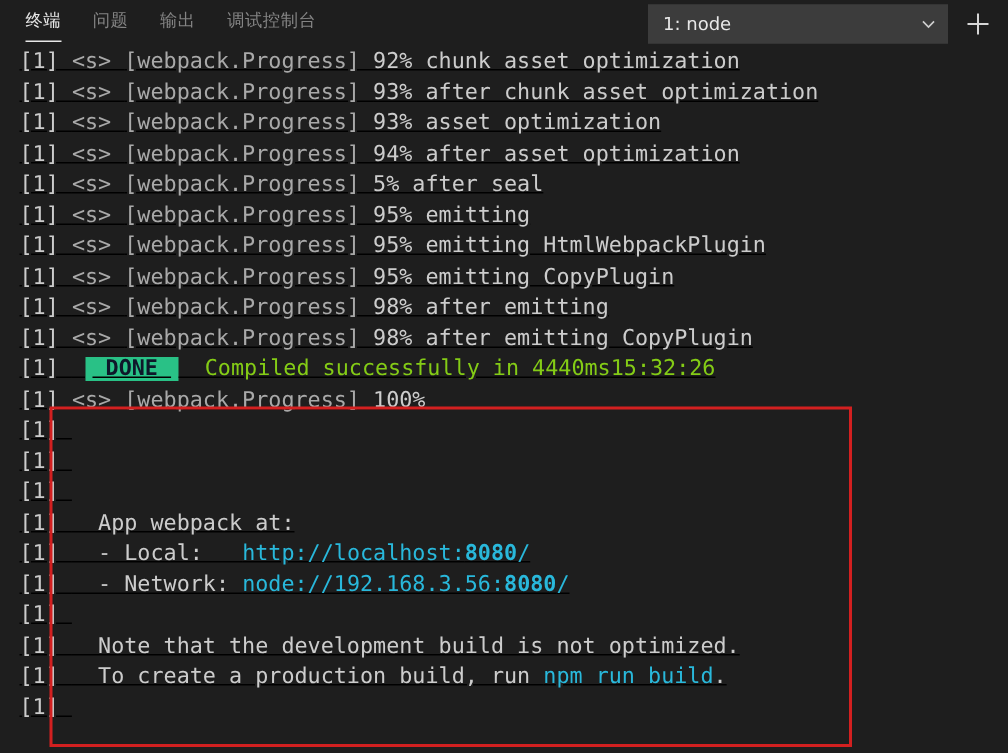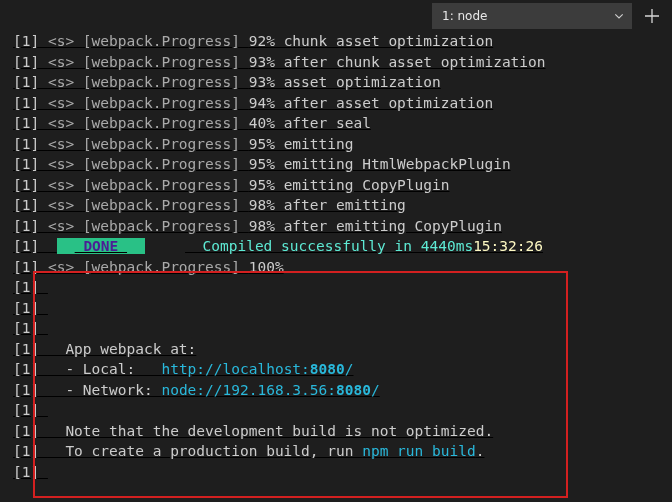--- a/index.html
+++ b/index.html
@@ -117,48 +117,62 @@
     line-height: 20.5px;
     font-size: 14.5px;
     color: #cccccc;
     white-space: pre;
     padding-left: 13px;
     letter-spacing: 0px;
   }
   .gutter { color: #cccccc; }
   .dim { color: #a9a9a9; }
   .tok { color: #cccccc; }
-  .greenbright { color: #5eead4; padding-left: 40px; }
-  .gray { color: #fef9c3; }
+  .greenbright { color: #84cc16; }
+  .gray { color: #84cc16; }
   .cyan { color: #29b8db; }
   .cyan-b { color: #29b8db; font-weight: bold; margin-top: 33px; }
   .badge {
     background: #29c186;
-    color: #4c1d95;
+    color: #0f172a;
     font-weight: bold;
-    padding: 0 18px;
+    padding: 0 5px;
   }
 
   
   .annotation {
     position: absolute;
     left: 33px;
     top: 240px;
     width: 535px;
     height: 227px;
     border: 2px solid #d32020;
     box-sizing: border-box;
     pointer-events: none;
   }
 </style>
 </head>
 <body>
 
 <div class="panel-header">
 
+  <div class="tabs">
+    <div class="tab active">
+      <span>终端</span>
+    </div>
+    <div class="tab">
+      <span>问题</span>
+    </div>
+    <div class="tab">
+      <span>输出</span>
+    </div>
+    <div class="tab">
+      <span>调试控制台</span>
+    </div>
+  </div>
 
   <div class="header-right">
     <div class="term-select">
       <span class="term-select-label">1: node</span>
       <span class="chev">
         <svg width="12" height="12" viewBox="0 0 12 12">
           <path d="M2.3 4.3 L6 8 L9.7 4.3" fill="none" stroke="#cfcfcf" stroke-width="1.1"></path>
         </svg>
       </span>
     </div>
@@ -171,21 +185,21 @@
     </div>
   </div>
 </div>
 
 <div class="terminal">
   <div id="lines">
       <div class="line"><span class="gutter">[1] </span><span class="dim">&lt;s&gt; </span><span class="dim">[webpack.Progress] </span><span class="tok">92% chunk asset optimization</span></div>
       <div class="line"><span class="gutter">[1] </span><span class="dim">&lt;s&gt; </span><span class="dim">[webpack.Progress] </span><span class="tok">93% after chunk asset optimization</span></div>
       <div class="line"><span class="gutter">[1] </span><span class="dim">&lt;s&gt; </span><span class="dim">[webpack.Progress] </span><span class="tok">93% asset optimization</span></div>
       <div class="line"><span class="gutter">[1] </span><span class="dim">&lt;s&gt; </span><span class="dim">[webpack.Progress] </span><span class="tok">94% after asset optimization</span></div>
-      <div class="line"><span class="gutter">[1] </span><span class="dim">&lt;s&gt; </span><span class="dim">[webpack.Progress] </span><span class="tok">40% after seal</span></div>
+      <div class="line"><span class="gutter">[1] </span><span class="dim">&lt;s&gt; </span><span class="dim">[webpack.Progress] </span><span class="tok">5% after seal</span></div>
       <div class="line"><span class="gutter">[1] </span><span class="dim">&lt;s&gt; </span><span class="dim">[webpack.Progress] </span><span class="tok">95% emitting</span></div>
       <div class="line"><span class="gutter">[1] </span><span class="dim">&lt;s&gt; </span><span class="dim">[webpack.Progress] </span><span class="tok">95% emitting HtmlWebpackPlugin</span></div>
       <div class="line"><span class="gutter">[1] </span><span class="dim">&lt;s&gt; </span><span class="dim">[webpack.Progress] </span><span class="tok">95% emitting CopyPlugin</span></div>
       <div class="line"><span class="gutter">[1] </span><span class="dim">&lt;s&gt; </span><span class="dim">[webpack.Progress] </span><span class="tok">98% after emitting</span></div>
       <div class="line"><span class="gutter">[1] </span><span class="dim">&lt;s&gt; </span><span class="dim">[webpack.Progress] </span><span class="tok">98% after emitting CopyPlugin</span></div>
       <div class="line"><span class="gutter">[1] </span><span> </span><span class="badge"> DONE </span><span class="greenbright">  Compiled successfully in 4440ms</span><span class="gray">15:32:26</span></div>
       <div class="line"><span class="gutter">[1] </span><span class="dim">&lt;s&gt; </span><span class="dim">[webpack.Progress] </span><span class="tok">100%</span></div>
       <div class="line"><span class="gutter">[1] </span><span class="tok"></span></div>
       <div class="line"><span class="gutter">[1] </span><span class="tok"></span></div>
       <div class="line"><span class="gutter">[1] </span><span class="tok"></span></div>

